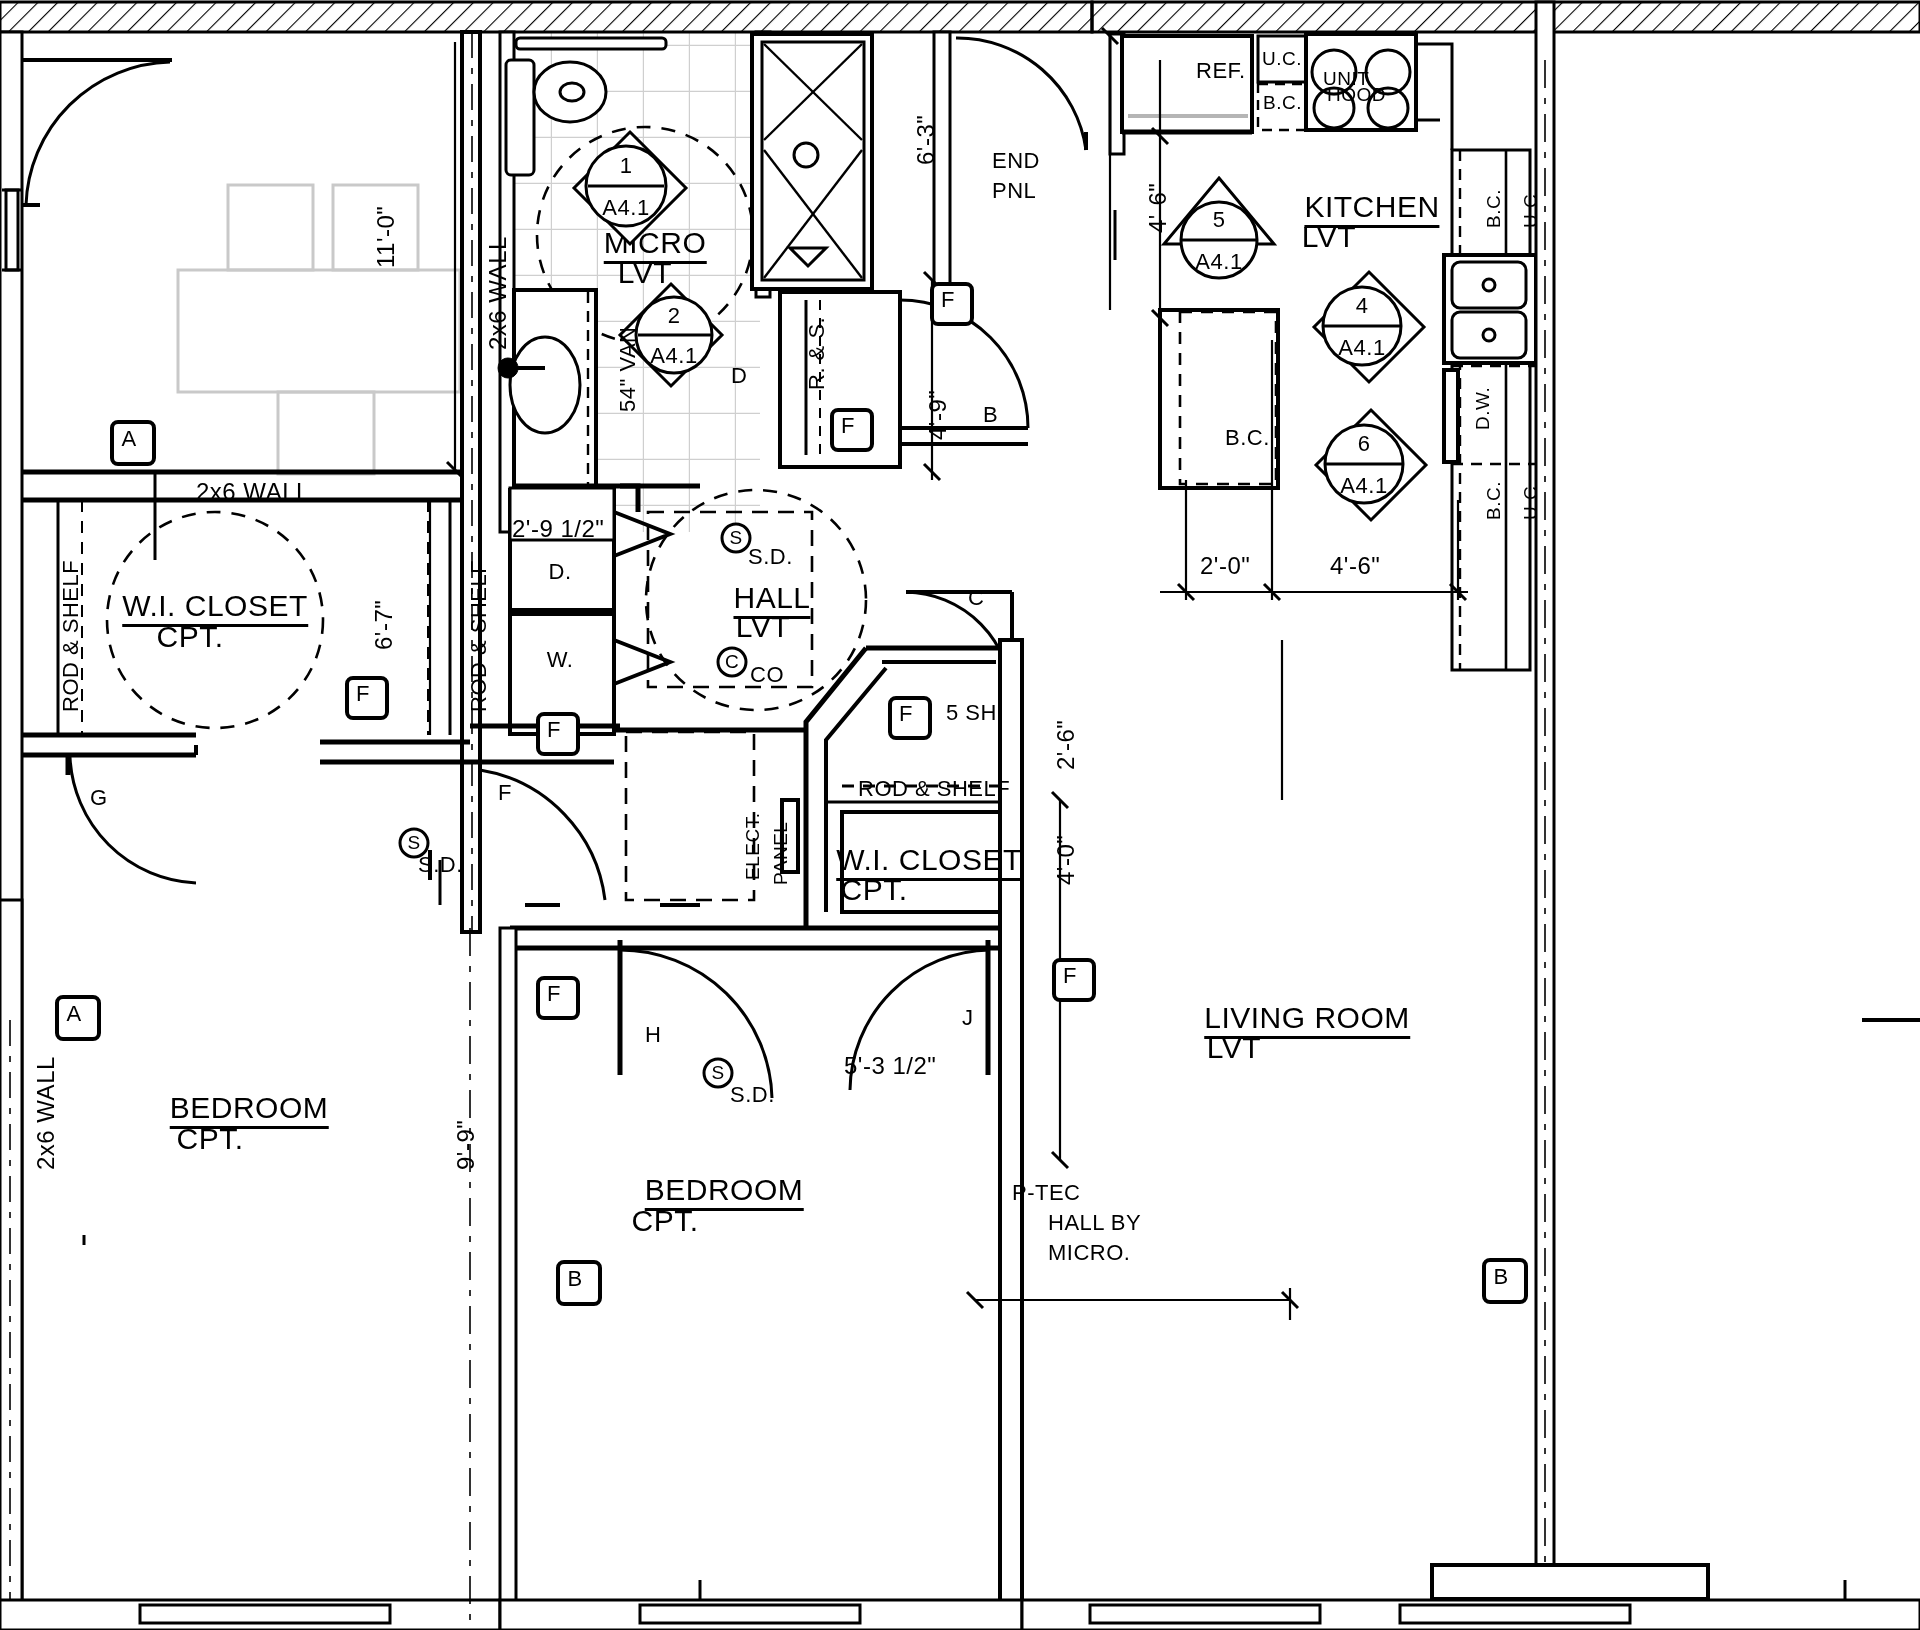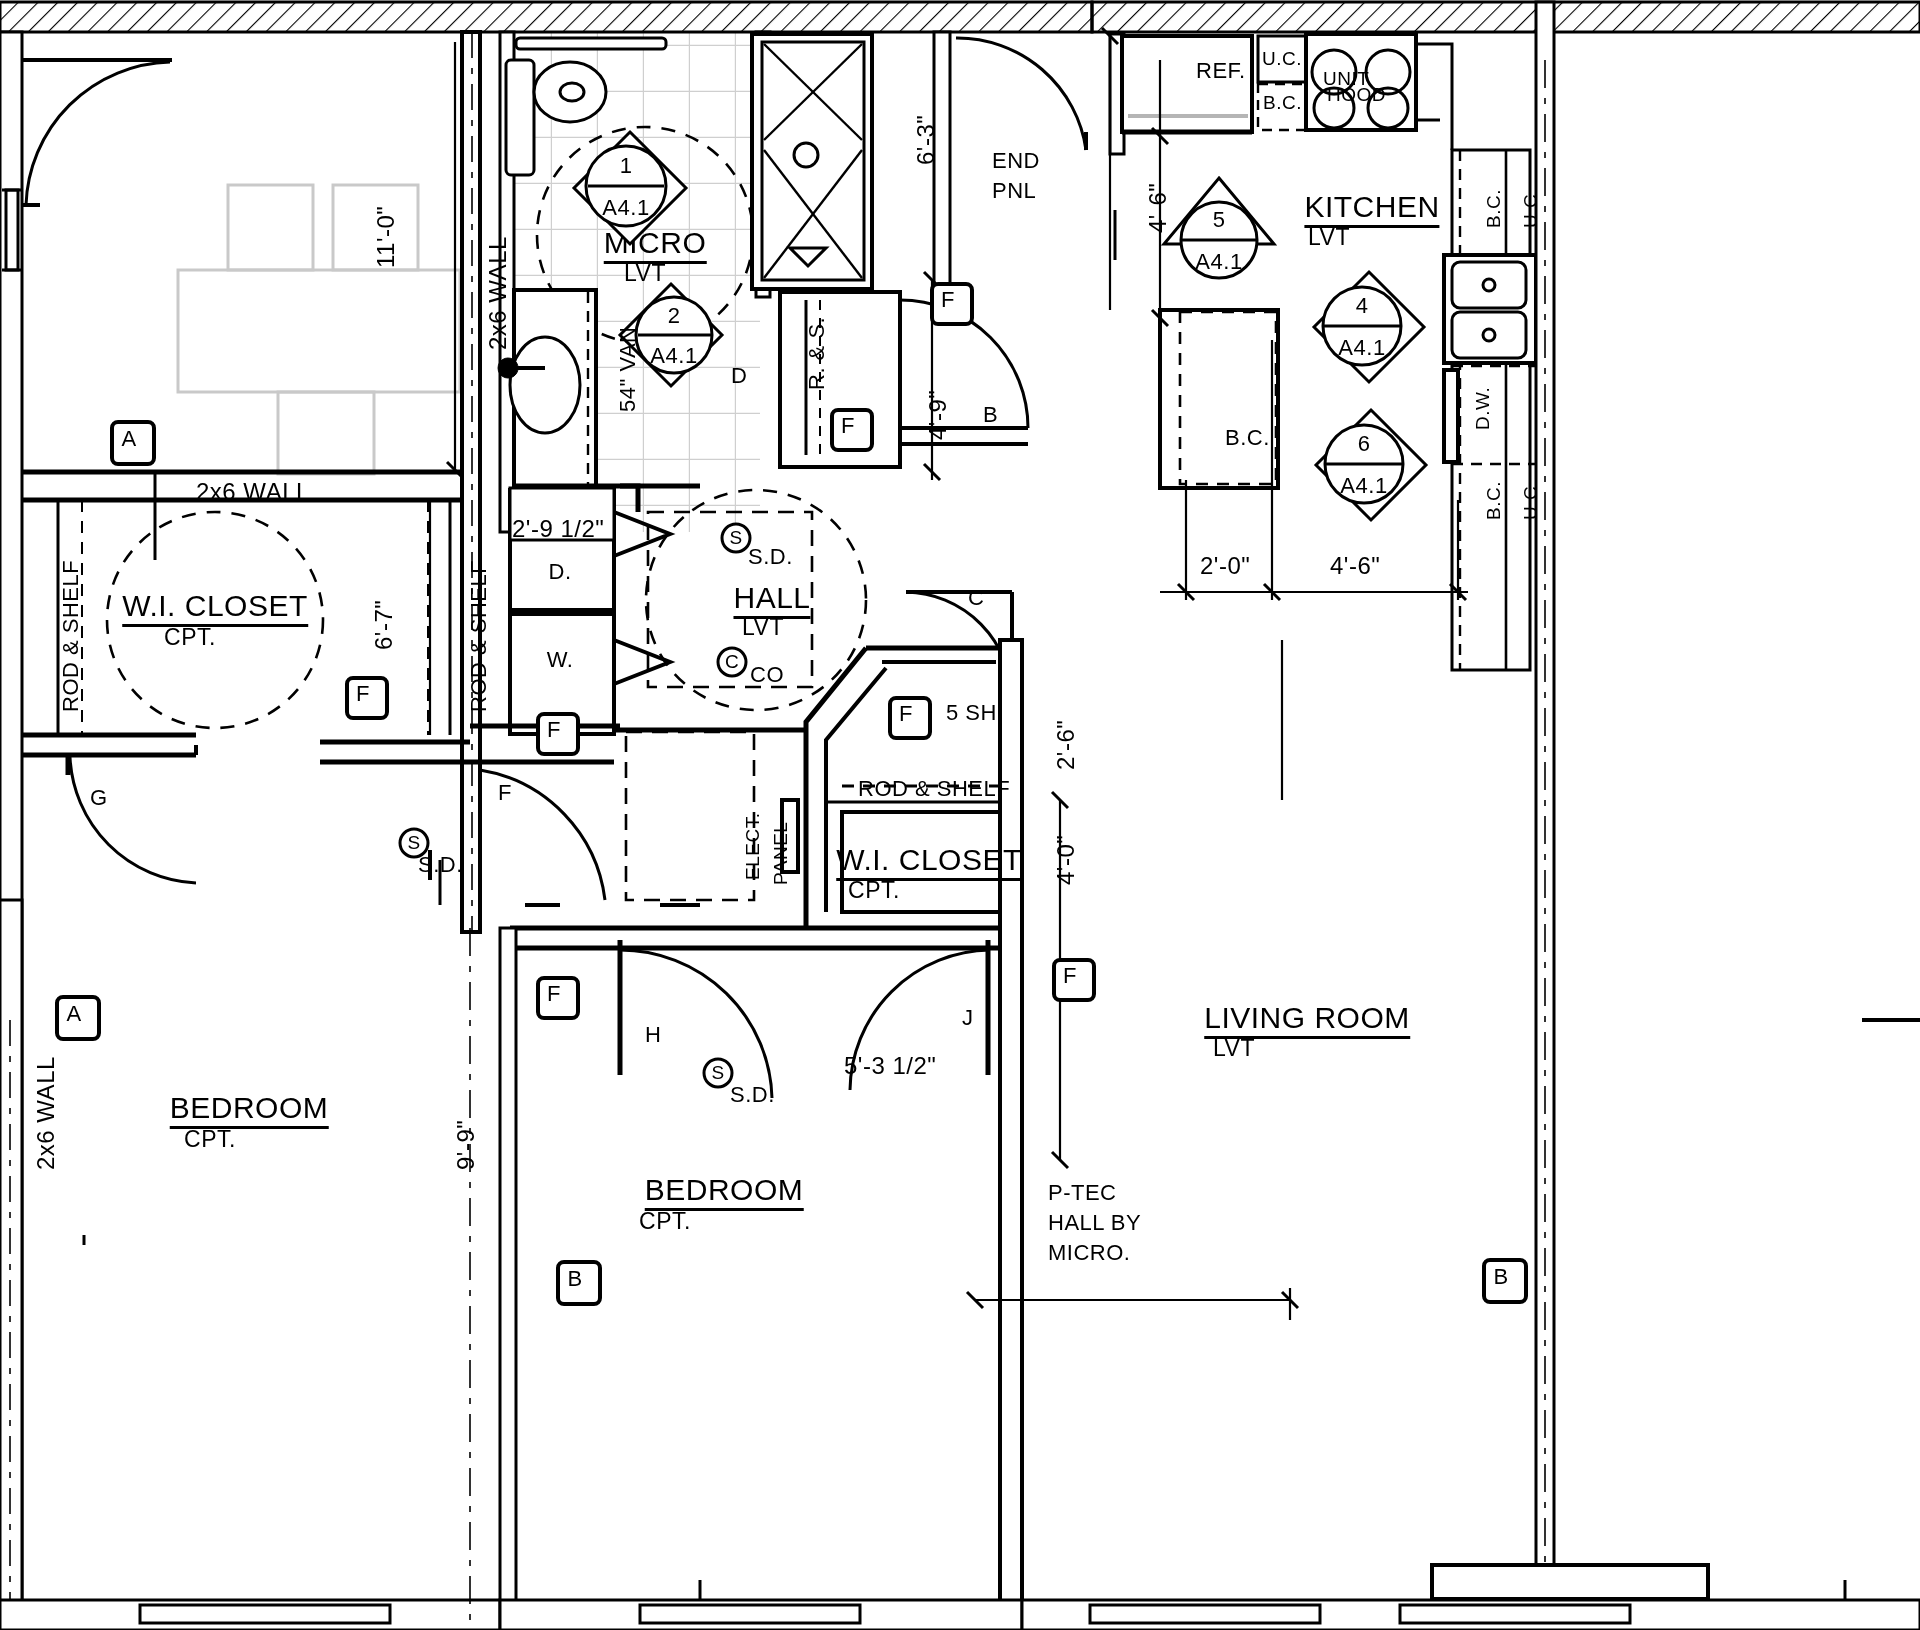--- a/index.html
+++ b/index.html
@@ -3,21 +3,21 @@
 <meta charset="utf-8">
 <style>
   html,body{margin:0;padding:0;background:#fff;}
   body{font-family:"Liberation Sans",sans-serif;}
   #plan{position:relative;width:1920px;height:1630px;background:#fff;overflow:hidden;}
   svg{position:absolute;left:0;top:0;}
   .txt{position:absolute;font-family:"Liberation Sans",sans-serif;color:#000;white-space:nowrap;
        font-stretch:condensed;letter-spacing:.5px;}
   .room{font-size:30px;font-weight:400;}
   .room u{text-decoration:none;border-bottom:3px solid #000;padding-bottom:2px;}
-  .fin{font-size:23px;}
+  .fin{font-size:30px;}
   .sm{font-size:22px;}
   .xs{font-size:19px;}
   .dim{font-size:24px;}
   .rot90{transform:rotate(-90deg);transform-origin:0 0;}
   .ctr{transform:translate(-50%,-50%);}
 </style>
 </head>
 <body>
 
 <div id="plan">
@@ -446,21 +446,21 @@
 <div class="txt xs rot90" style="left:1483px;top:520px">B.C.</div>
 <div class="txt xs rot90" style="left:1472px;top:430px">D.W.</div>
 <div class="txt sm" style="left:1225px;top:425px">B.C.</div>
 
 <div class="txt sm ctr" style="left:560px;top:572px">D.</div>
 <div class="txt sm ctr" style="left:560px;top:660px">W.</div>
 
 <div class="txt sm" style="left:992px;top:148px">END</div>
 <div class="txt sm" style="left:992px;top:178px">PNL</div>
 
-<div class="txt sm" style="left:1048px;top:1180px">P-TEC</div>
+<div class="txt sm" style="left:1012px;top:1180px">P-TEC</div>
 <div class="txt sm" style="left:1048px;top:1210px">HALL BY</div>
 <div class="txt sm" style="left:1048px;top:1240px">MICRO.</div>
 
 <div class="txt xs rot90" style="left:742px;top:880px">ELECT.</div>
 <div class="txt xs rot90" style="left:770px;top:885px">PANEL</div>
 
 <div class="txt sm" style="left:946px;top:700px">5 SH.</div>
 
 <div class="txt sm rot90" style="left:58px;top:712px">ROD &amp; SHELF</div>
 <div class="txt sm rot90" style="left:466px;top:712px">ROD &amp; SHELF</div>

